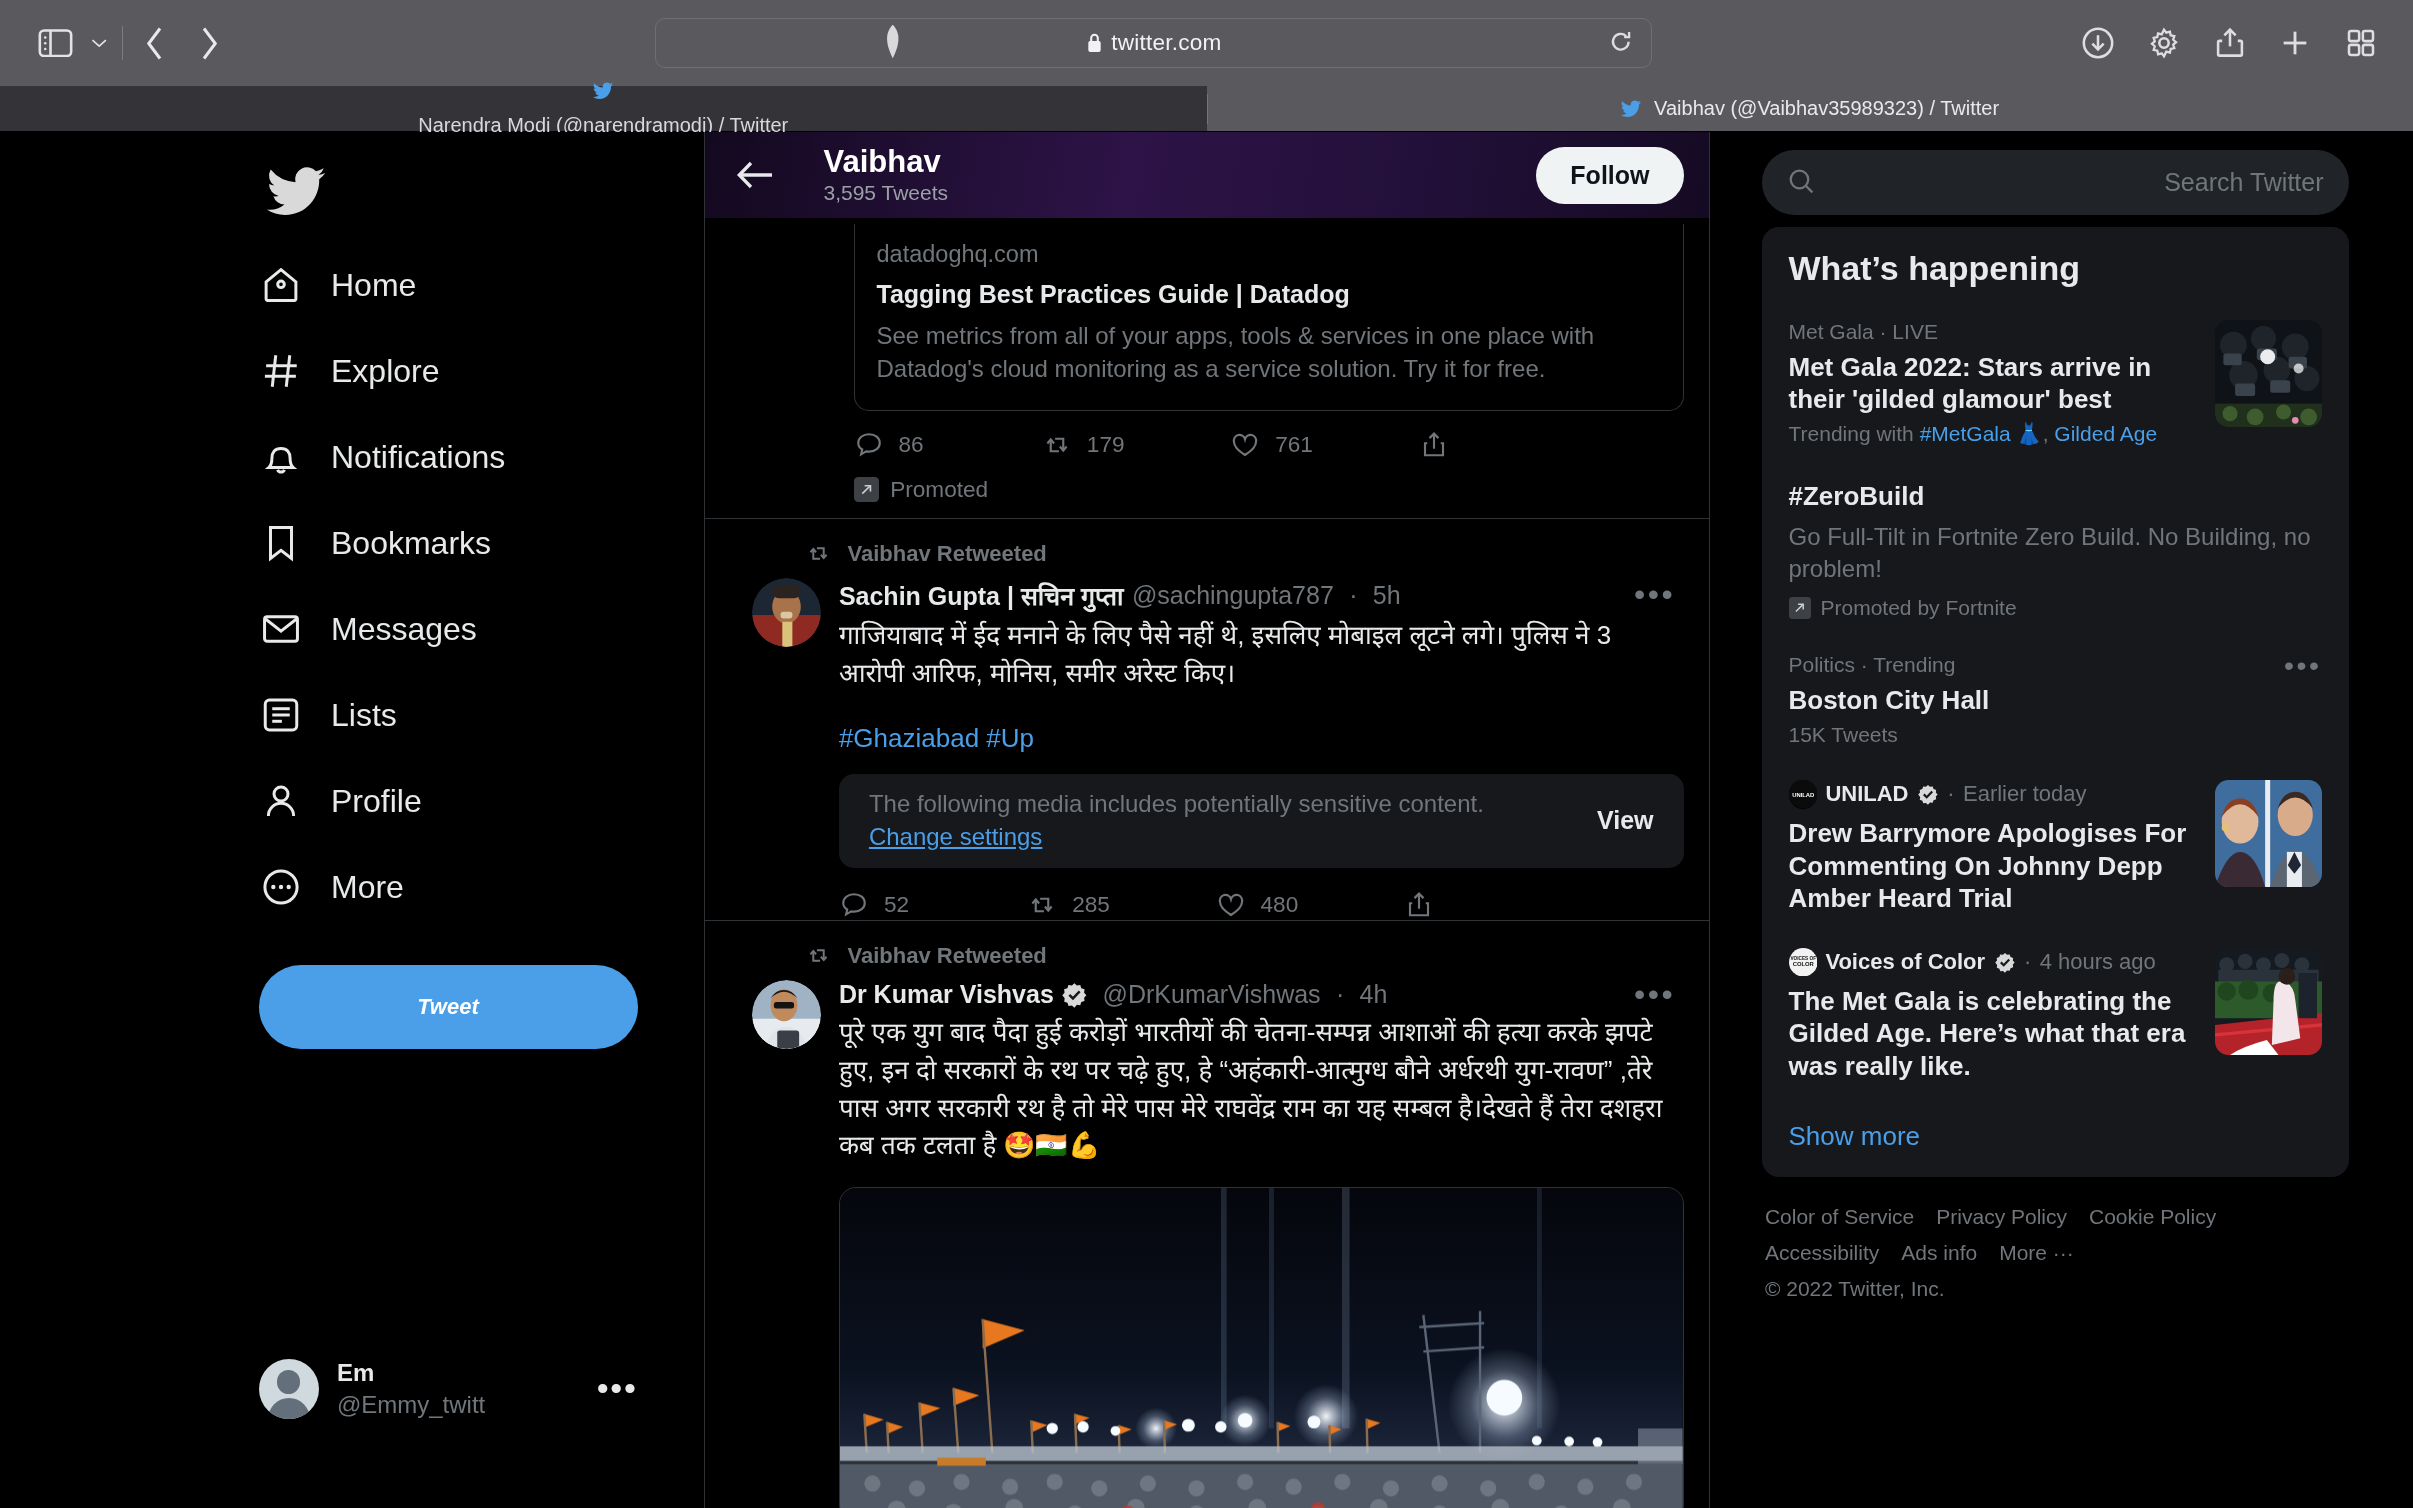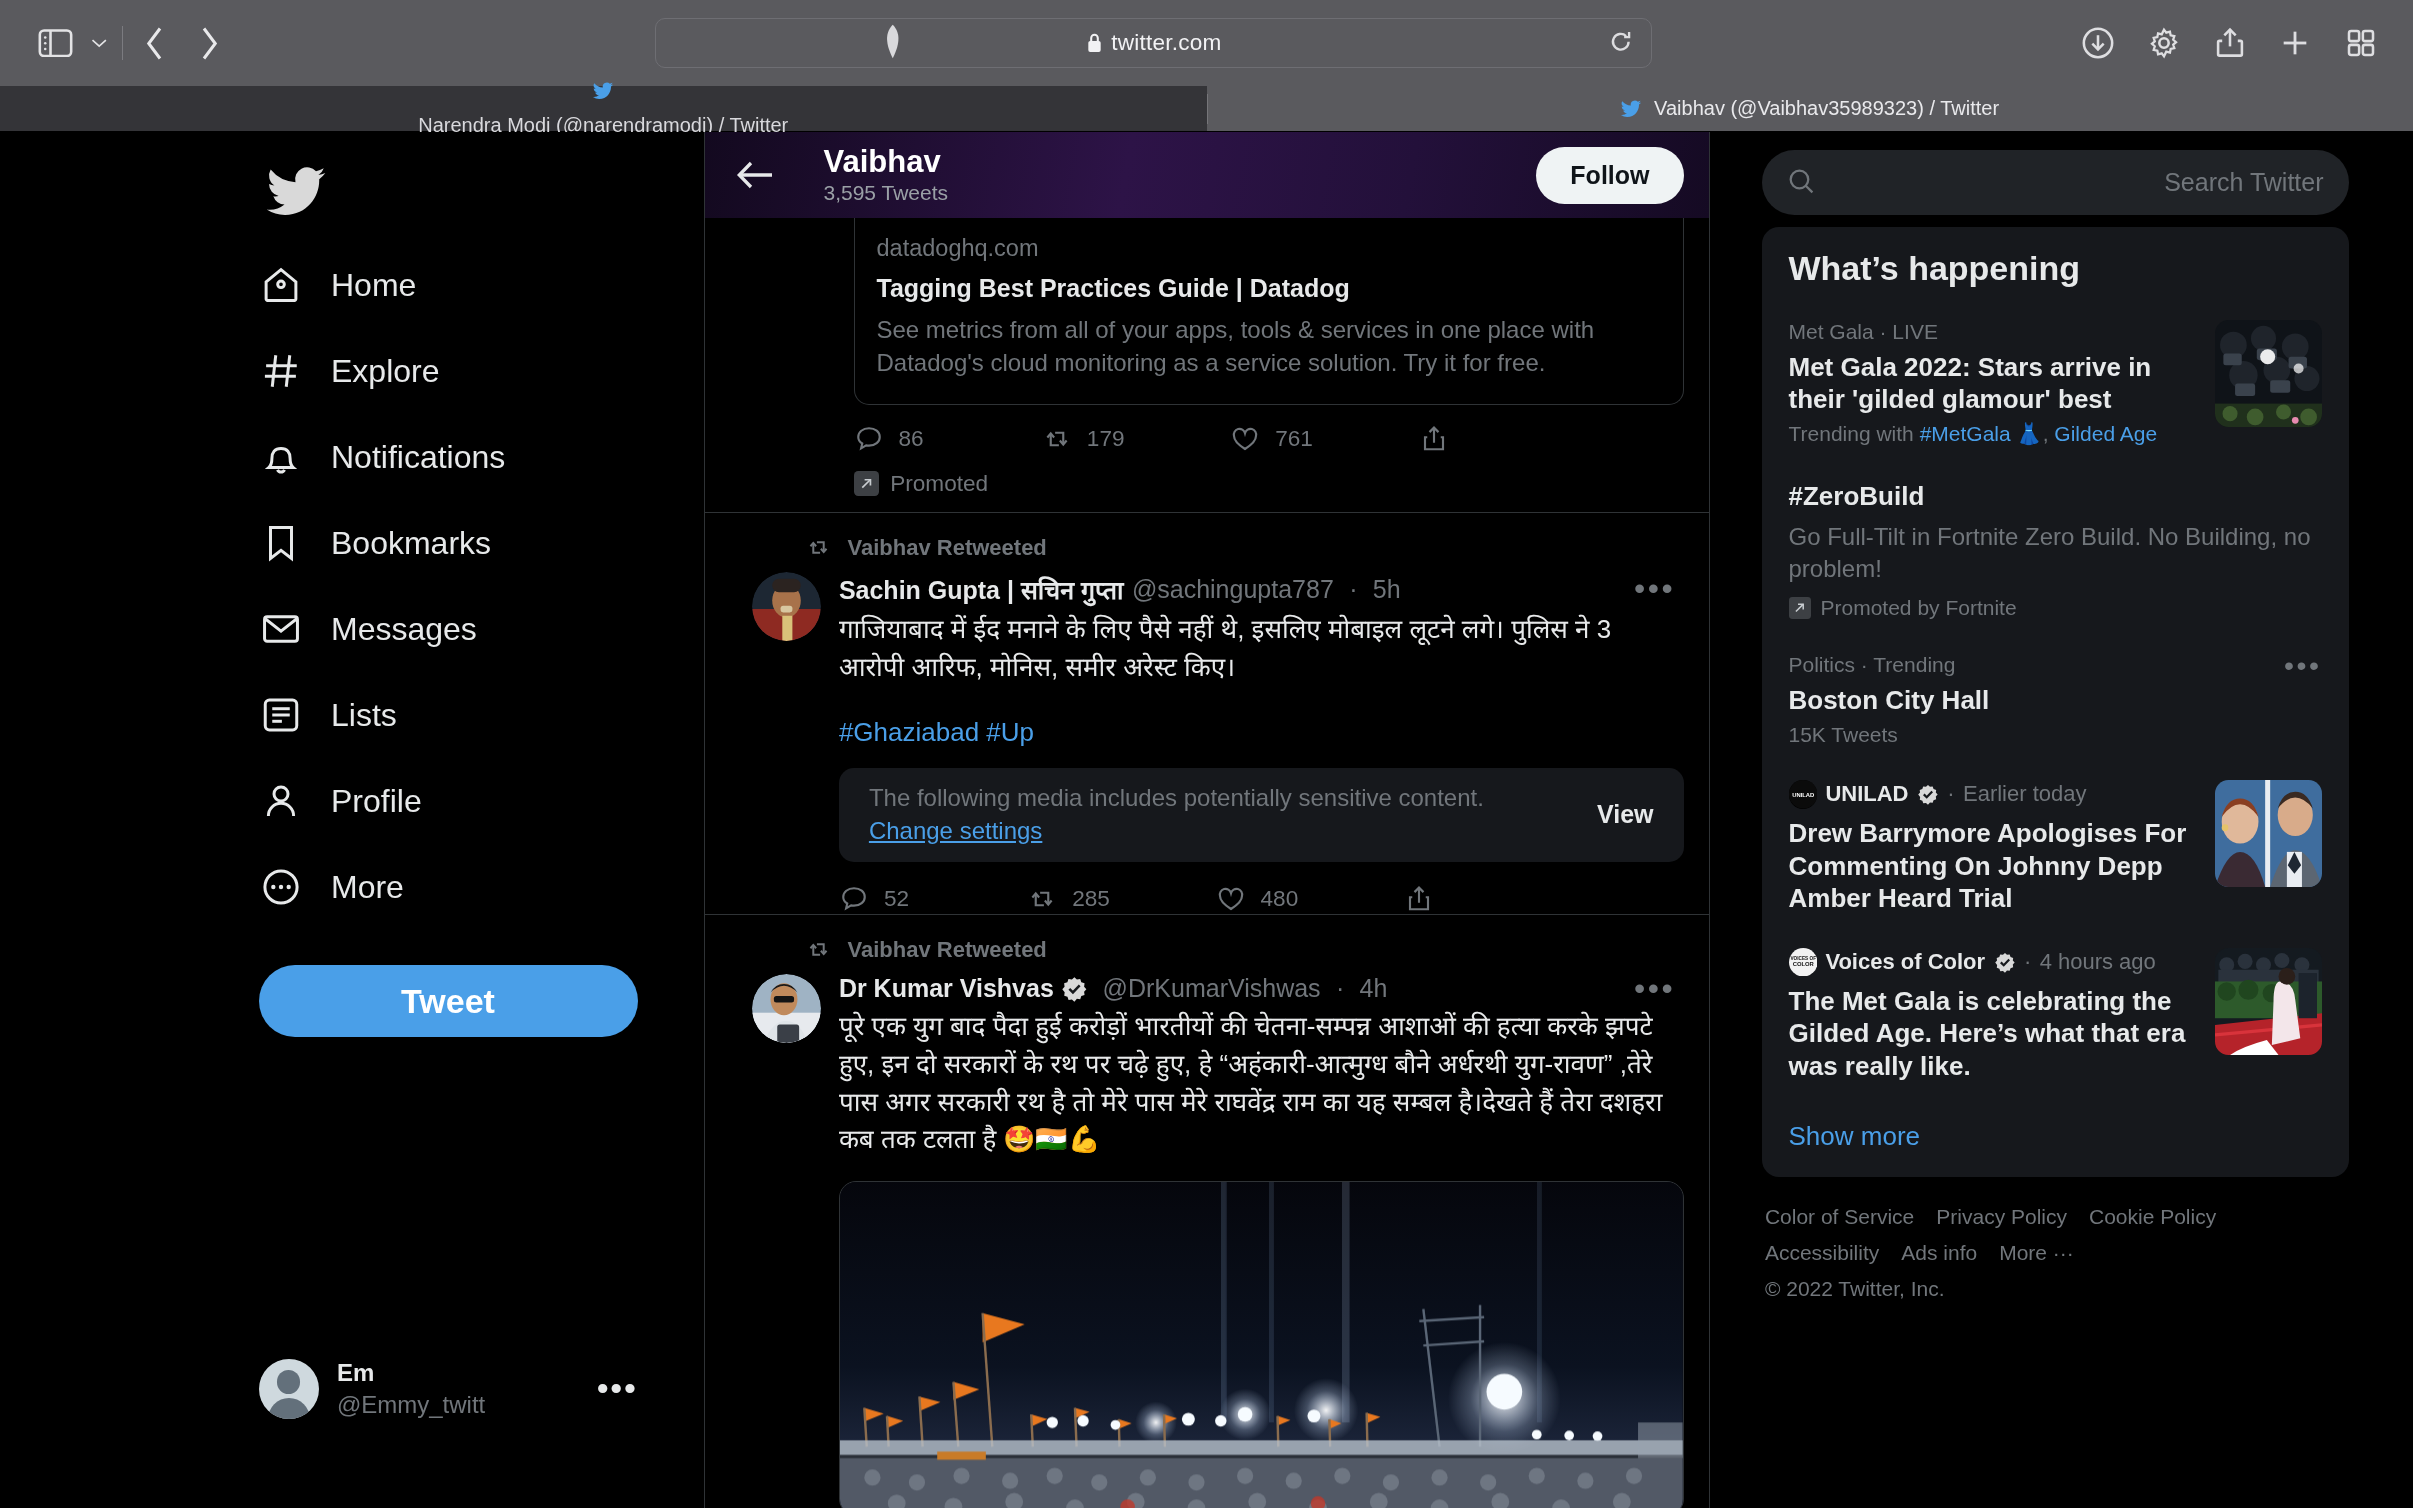--- a/index.html
+++ b/index.html
@@ -62,24 +62,25 @@
   .sidebar{
     width:609px; flex:none; position:relative; padding-left:164px; padding-top:28px;
   }
   .logo{ width:64px; height:64px; color:#d9d9d9; margin-bottom:18.4px; margin-left:5px;}
   .nav-item{
     display:flex; align-items:center; gap:28.5px; height:86px;
     color:#e7e9ea; font-size:32px; font-weight:400; cursor:pointer;
   }
   .nav-item .nico{ width:44px; height:44px; flex:none; display:flex; align-items:center; justify-content:center;}
   .tweet-btn{
-    margin-top:35px; width:379px; height:72px; border-radius:42px;
-    background:#4a9fe8; color:#fff; font-size:34px; font-weight:700;
+    margin-top:35px; width:379px; height:84px; border-radius:42px;
+    background:#4a9fe8; color:#fff; font-size:22px; font-weight:700;
     display:flex; align-items:center; justify-content:center; cursor:pointer;
     border:none;
+    font-style:italic;
   }
   .account{
     position:absolute; bottom:74px; left:164px; width:394px; height:92px;
     display:flex; align-items:center; gap:18.4px; border-radius:46px; cursor:pointer;
   }
   .avatar-ph{
     width:60px; height:60px; border-radius:50%; background:#cfd9de; flex:none;
     position:relative; overflow:hidden;
   }
   .avatar-ph::before{
@@ -107,21 +108,21 @@
   .back-arrow{ width:52px; height:52px; color:#e7e9ea; display:flex; align-items:center; justify-content:center; cursor:pointer; margin-right:42px;}
   .ph-text{ display:flex; flex-direction:column; gap:1.7px;}
   .ph-name{ color:#fff; font-size:31px; font-weight:700; line-height:1.1; }
   .ph-sub{ color:#9aa0a6; font-size:21px; }
   .follow-btn{
     margin-left:auto; background:#eff3f4; color:#0f1419; font-weight:700; font-size:25px;
     border:none; border-radius:42px; padding:0 34px; height:57px; cursor:pointer;
   }
   .timeline{ position:absolute; top:86px; left:0; right:0; bottom:0; overflow:hidden; }
 
-  .tweet{ padding:0 0 0 0; border-bottom:0.8px solid #2f3336; }
+  .tweet{ padding:0 0 0 0; border-bottom:0.8px solid #2f3336;margin-top:6px; }
 
   
   .promo{ padding:0 0 15px 0; }
   .card{
     margin:0 25px 0 149px; border:0.8px solid #2f3336; border-radius:15px;
     padding:17px 22px 25px 22px; border-top:none; border-radius:0 0 15px 15px;
   }
   .card-domain{ color:#71767b; font-size:23.5px; margin-bottom:11.7px; }
   .card-title{ color:#e7e9ea; font-size:25px; font-weight:700; margin-bottom:11.7px; }
   .card-desc{ color:#71767b; font-size:24px; line-height:1.35; }

